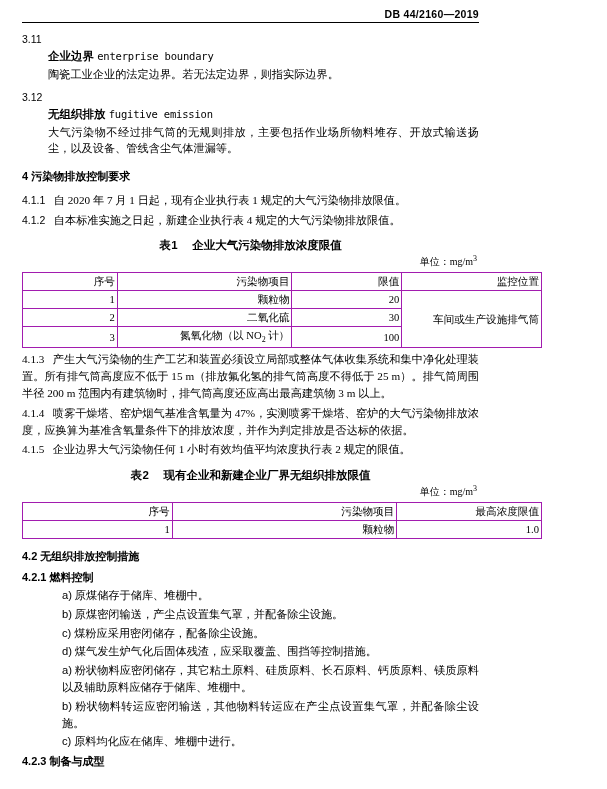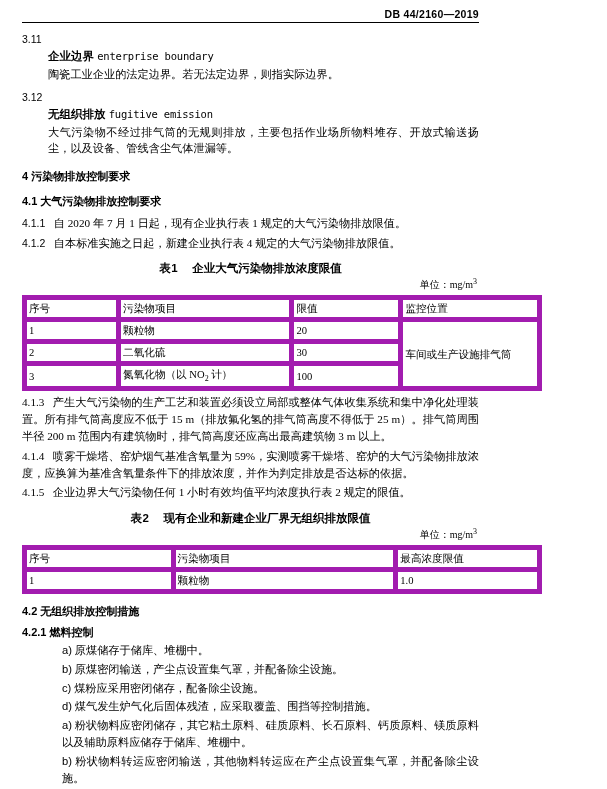--- a/index.html
+++ b/index.html
@@ -90,22 +90,22 @@
     font-size: 10px;
     margin: 0 2px 2px 0;
   }
   table.dt {
     border-collapse: collapse;
     width: 520px;
     margin: 0 auto;
     font-size: 10.6px;
   }
   table.dt td, table.dt th {
-    border: 5px solid #a21caf;
-    text-align: left;
+    border: 1px solid #a21caf;
+    text-align: right;
     padding: 2px 2px;
     font-weight: normal;
     height: 17px;
     line-height: 1.25;
   }
   table.dt thead td { font-weight: normal; }
   .c1 { width: 95px; }
   .c2 { width: 175px; }
   .c3 { width: 110px; margin-top: 31px; }
   .c4 { width: 140px; }
@@ -144,21 +144,20 @@
   <div class="body-txt">陶瓷工业企业的法定边界。若无法定边界，则指实际边界。</div>
 
   <div class="clause-num">3.12</div>
   <div class="term">
     <span>无组织排放</span>
     <span class="en">fugitive emission</span>
   </div>
   <div class="body-txt">大气污染物不经过排气筒的无规则排放，主要包括作业场所物料堆存、开放式输送扬尘，以及设备、管线含尘气体泄漏等。</div>
 
   <div class="sec-h">4  污染物排放控制要求</div>
-  <div class="sub-h">4.1  大气污染物排放控制要求</div>
 
   <div class="num-line">
     <span class="n">4.1.1</span>
     &nbsp;&nbsp;<span>自 2020 年 7 月 1 日起，现有企业执行表 1 规定的大气污染物排放限值。</span>
   </div>
   <div class="num-line">
     <span class="n">4.1.2</span>
     &nbsp;&nbsp;<span>自本标准实施之日起，新建企业执行表 4 规定的大气污染物排放限值。</span>
   </div>
 
@@ -194,21 +193,21 @@
       </tr>
     </tbody>
   </table>
 
   <div class="indent-para">
     <span class="n">4.1.3</span>
     &nbsp;&nbsp;<span>产生大气污染物的生产工艺和装置必须设立局部或整体气体收集系统和集中净化处理装置。所有排气筒高度应不低于 15 m（排放氟化氢的排气筒高度不得低于 25 m）。排气筒周围半径 200 m 范围内有建筑物时，排气筒高度还应高出最高建筑物 3 m 以上。</span>
   </div>
   <div class="indent-para">
     <span class="n">4.1.4</span>
-    &nbsp;&nbsp;<span>喷雾干燥塔、窑炉烟气基准含氧量为 59%，实测喷雾干燥塔、窑炉的大气污染物排放浓度，应换算为基准含氧量条件下的排放浓度，并作为判定排放是否达标的依据。</span>
+    &nbsp;&nbsp;<span>喷雾干燥塔、窑炉烟气基准含氧量为 47%，实测喷雾干燥塔、窑炉的大气污染物排放浓度，应换算为基准含氧量条件下的排放浓度，并作为判定排放是否达标的依据。</span>
   </div>
   <div class="indent-para">
     <span class="n">4.1.5</span>
     &nbsp;&nbsp;<span>企业边界大气污染物任何 1 小时有效均值平均浓度执行表 2 规定的限值。</span>
   </div>
 
   <div class="tbl-cap">
     <span class="t">表2</span><span class="sp"></span><span>现有企业和新建企业厂界无组织排放限值</span>
   </div>
   <div class="unit">单位：mg/m<sup>3</sup></div>

